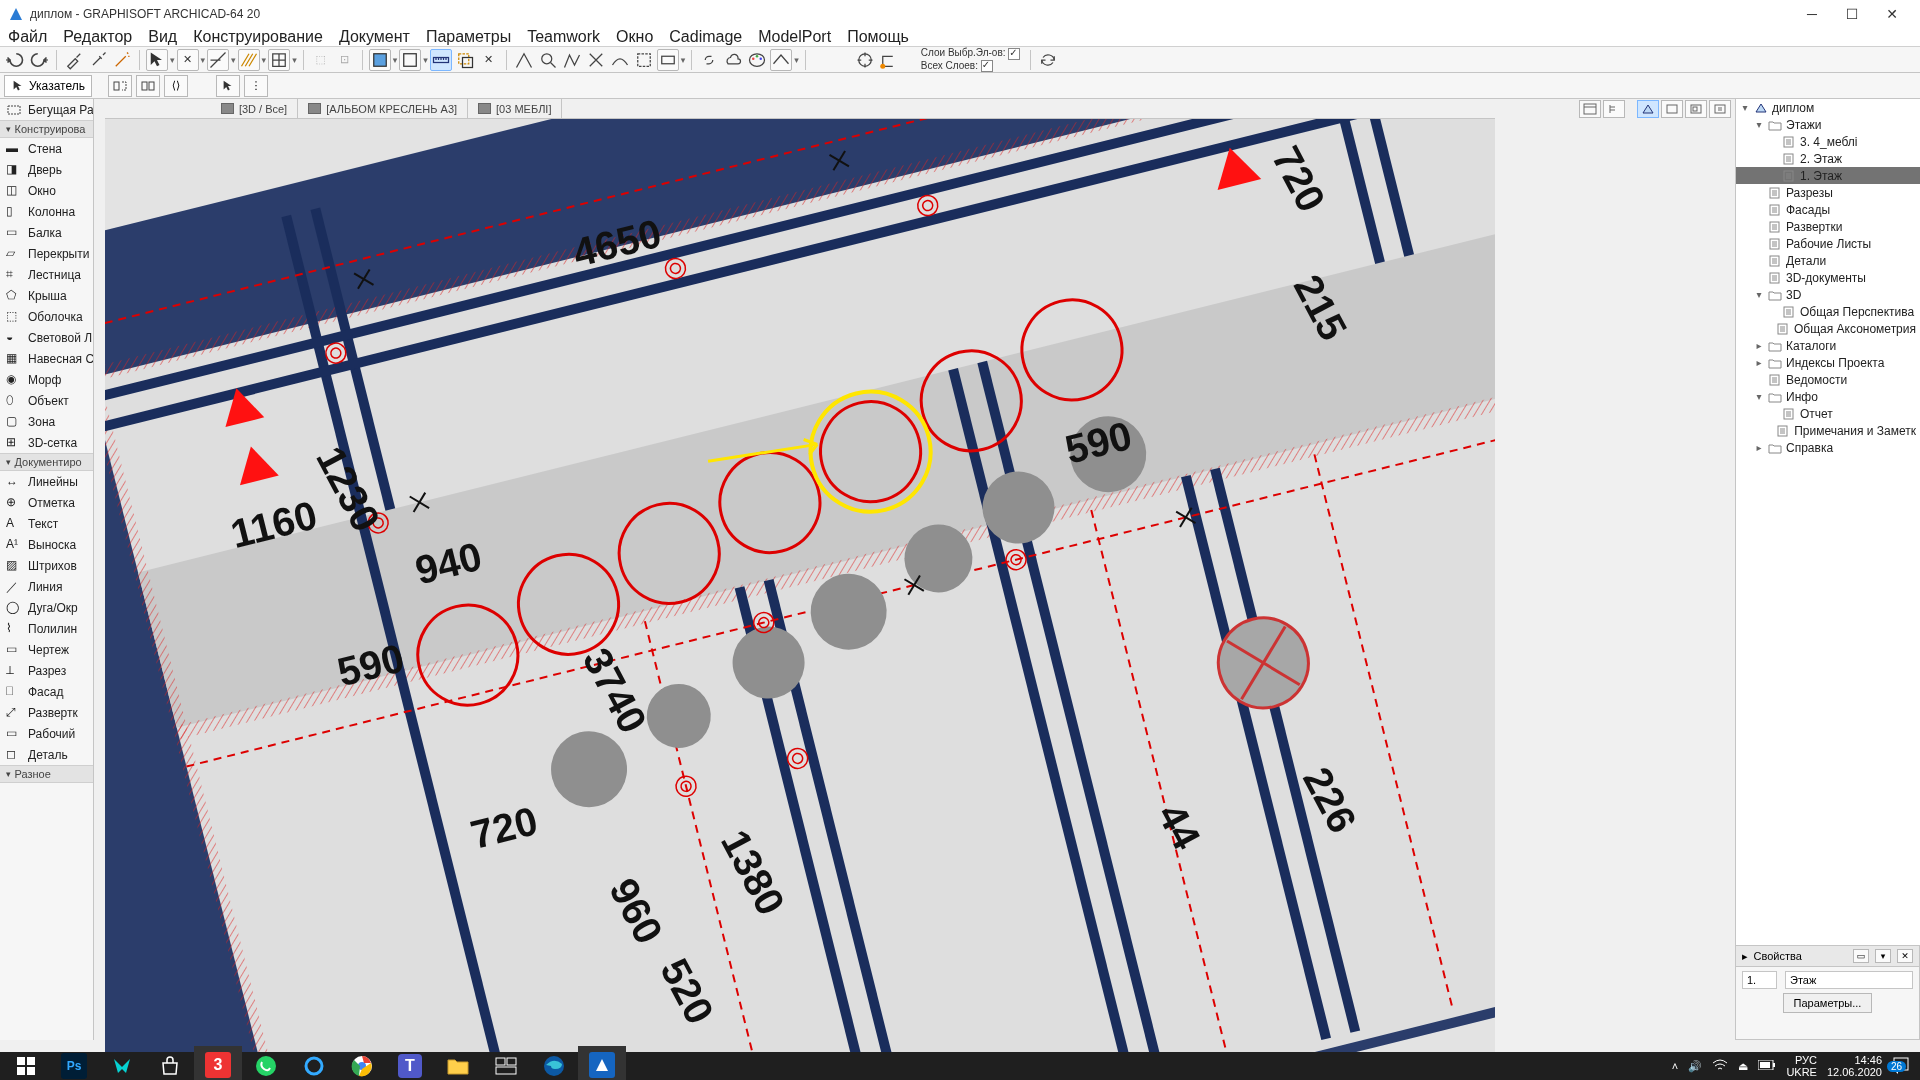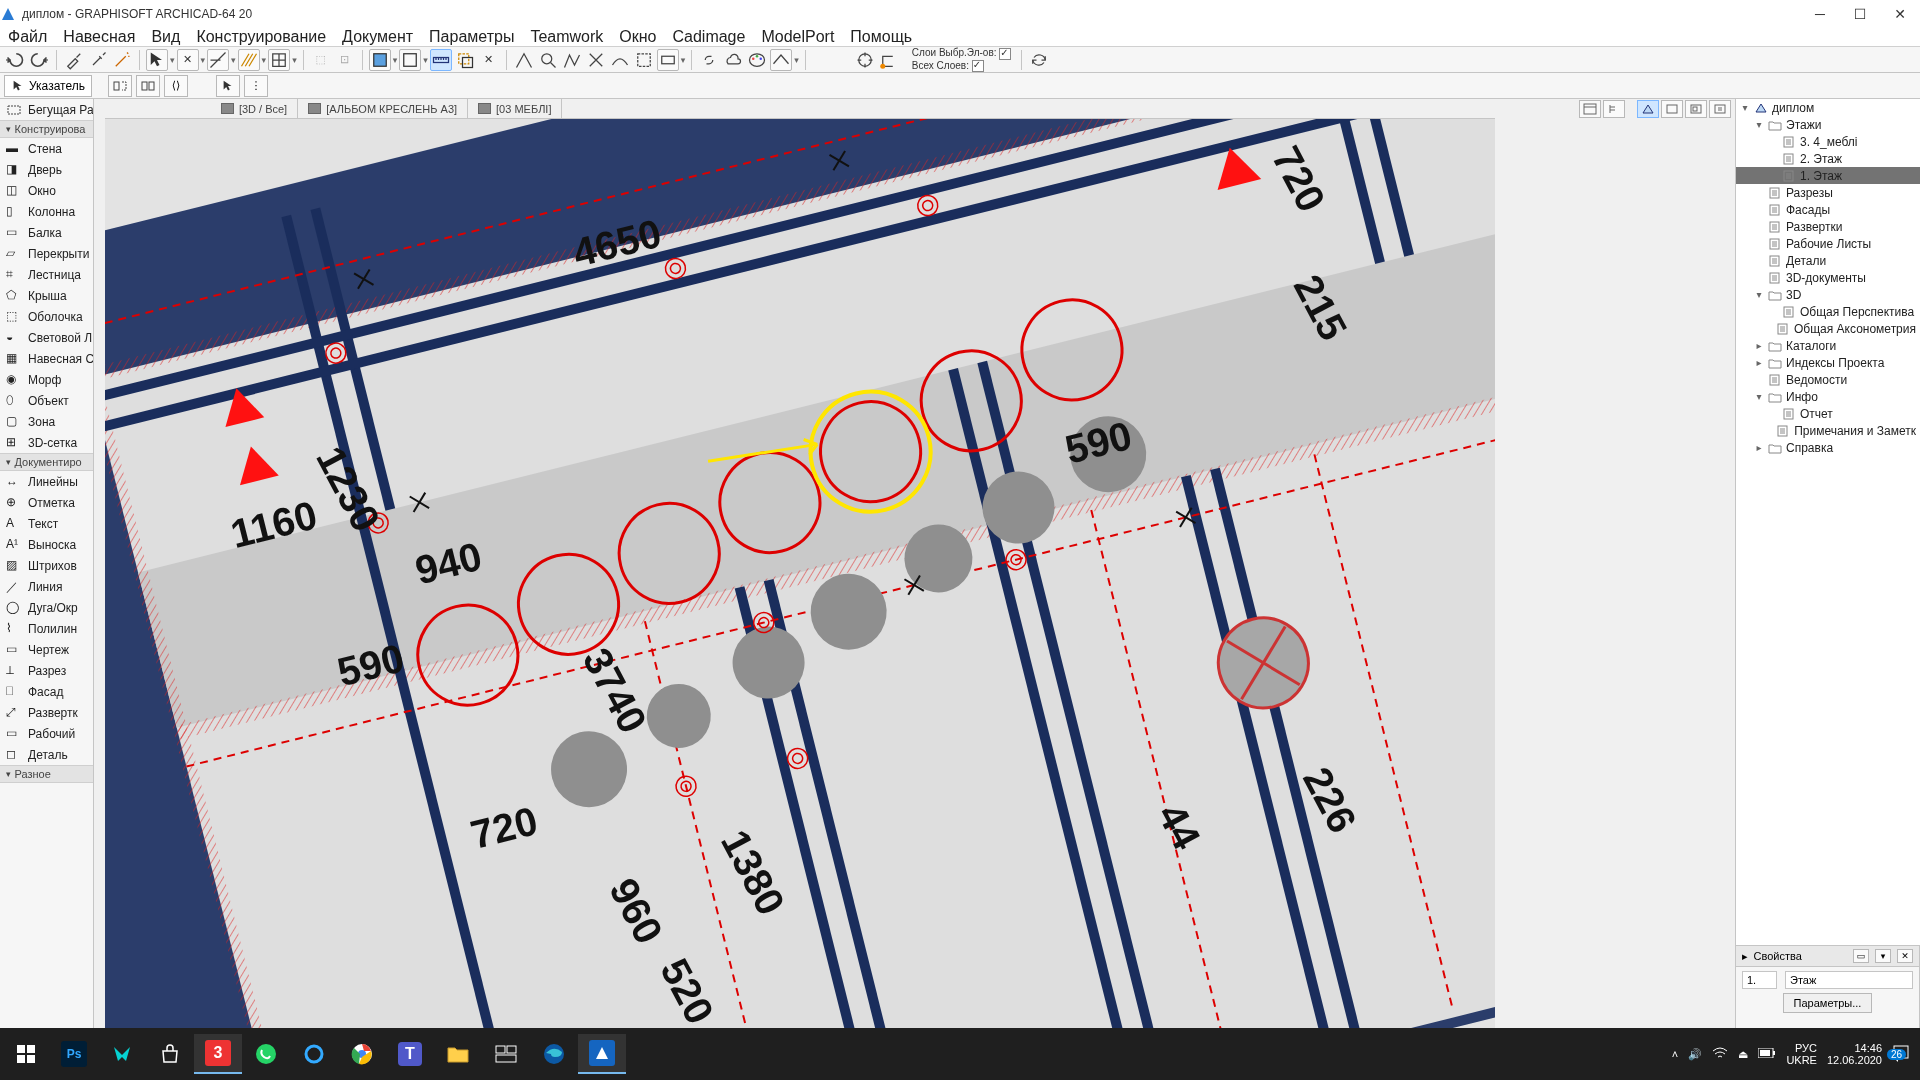--- a/index.html
+++ b/index.html
@@ -1,19 +1,19 @@
 <!DOCTYPE html>
 <html><head>
 <meta charset="utf-8">
 <style>
 * { margin: 0; padding: 0; box-sizing: border-box; font-family: "Segoe UI", Tahoma, sans-serif; }
 html, body { width: 1920px; height: 1080px; overflow: hidden; background: #f0f0f0; }
 
 
-#titlebar { height: 27px; background: #fff; display: flex; align-items: center; padding: 0 0; font-size: 12px; color: #333; }
+#titlebar { height: 27px; background: #fff; display: flex; align-items: center; padding: 0 8px; font-size: 12px; color: #333; }
 #titlebar .ticon { width: 16px; height: 16px; margin-right: 6px; display:inline-block; }
 #titlebar .spacer { flex: 1; }
 .win-btn { width: 40px; height: 27px; display: flex; align-items: center; justify-content: center; color: #333; font-size: 14px; }
 
 
 #menubar { height: 20px; background: #fff; display: flex; align-items: stretch; font-size: 16px; border-bottom: 1px solid #d0d0d0; }
 #menubar .menu-item { padding: 0 8px; display:flex; align-items:center; color:#222; }
 
 
 #toolbar { height: 26px; background: #f6f6f6; border-bottom: 1px solid #c5c5c5; display: flex; align-items: center; padding: 0 4px; gap: 2px; font-size: 11px; color:#333; }
@@ -82,21 +82,21 @@
 #props-panel .btn { border:1px solid #b8b8b8; background:#f0f0f0; padding:3px 10px; }
 
 
 #statusbar { position:absolute; left:105px; right:425px; bottom:9px; height:16px; background:#f6f6f6; border-top:1px solid #c5c5c5; display:flex; align-items:center; font-size:11px; color:#333; padding:0 4px; gap:4px; }
 .sb-cell { padding:0 6px; border-left:1px solid #c5c5c5; height:100%; display:flex; align-items:center; gap:4px; white-space:nowrap; }
 .sb-cell:first-child { border-left:none; }
 .sb-drop::after { content:"▾"; font-size:9px; margin-left:3px; color:#777; }
 .sb-icon { width:14px; height:14px; display:inline-block; }
 
 
-#taskbar { position:absolute; left:0; right:0; bottom:0; height:52px; background:#1f1f1f; display:flex; align-items:center; padding:5px 2px; }
+#taskbar { position:absolute; left:0; right:0; bottom:0; height:28px; background:#1f1f1f; display:flex; align-items:center; padding:5px 2px; }
 .tb-item { width:48px; height:40px; display:flex; align-items:center; justify-content:center; color:#fff; }
 .tb-item.active { border-bottom:2px solid #76b9ed; background:#333; }
 #taskbar .tray { margin-left:auto; display:flex; align-items:center; color:#fff; font-size:11px; gap:10px; padding-right:8px; }
 .tray-stack { display:flex; flex-direction:column; align-items:flex-end; line-height:1.1; }
 .tb-badge { position:relative; }
 .tb-badge::after { content:attr(data-count); position:absolute; right:4px; bottom:4px; background:#0078d4; color:#fff; font-size:10px; border-radius:8px; padding:0 4px; }
 
 
 .svgicon { width:100%; height:100%; }
 </style>
@@ -111,21 +111,21 @@
   </span>
   <span>диплом - GRAPHISOFT ARCHICAD-64 20</span>
   <span class="spacer"></span>
   <div class="win-btn">─</div>
   <div class="win-btn">☐</div>
   <div class="win-btn close">✕</div>
 </div>
 
 <div id="menubar">
     <div class="menu-item">Файл</div>
-    <div class="menu-item">Навесная</div>
+    <div class="menu-item">Редактор</div>
     <div class="menu-item">Вид</div>
     <div class="menu-item">Конструирование</div>
     <div class="menu-item">Документ</div>
     <div class="menu-item">Параметры</div>
     <div class="menu-item">Teamwork</div>
     <div class="menu-item">Окно</div>
     <div class="menu-item">Cadimage</div>
     <div class="menu-item">ModelPort</div>
     <div class="menu-item">Помощь</div>
   </div>
@@ -301,21 +301,21 @@
         <circle cx="8" cy="8" r="5" stroke="#444" fill="none"></circle>
         <path d="M8 2 V5 M8 11 V14 M2 8 H5 M11 8 H14" stroke="#444"></path>
       </svg>
     </div>
   <div class="tbtn">
       <svg class="svgicon" viewBox="0 0 16 16">
         <path d="M3 13 L3 5 L11 5 M3 13 L11 13" stroke="#444" fill="none"></path>
         <circle cx="3" cy="13" r="2" fill="#e80"></circle>
       </svg>
     </div>
-  <div style="display:flex; flex-direction:column; gap:0; font-size:10px; line-height:1.1; margin-left:10px;">
+  <div style="display:flex; flex-direction:column; gap:0; font-size:10px; line-height:1.1; margin-left:19px;">
     <span><span>Слои Выбр.Эл-ов:</span> <span class="tb-check"></span></span>
     <span><span>Всех Слоев:</span> <span class="tb-check"></span></span>
   </div>
   <div class="tb-sep"></div>
   <div class="tbtn">
       <svg class="svgicon" viewBox="0 0 16 16">
         <path d="M4 6 A5 5 0 0 1 13 8 M12 10 A5 5 0 0 1 3 8" stroke="#444" fill="none"></path>
         <path d="M13 5 L13 8 L10 8 M3 11 L3 8 L6 8" stroke="#444" fill="none"></path>
       </svg>
     </div>

